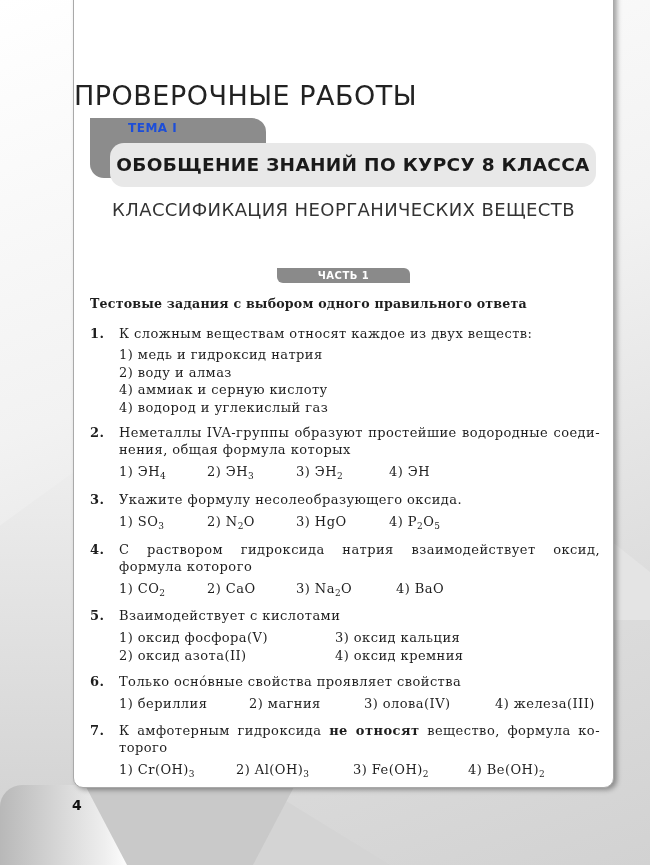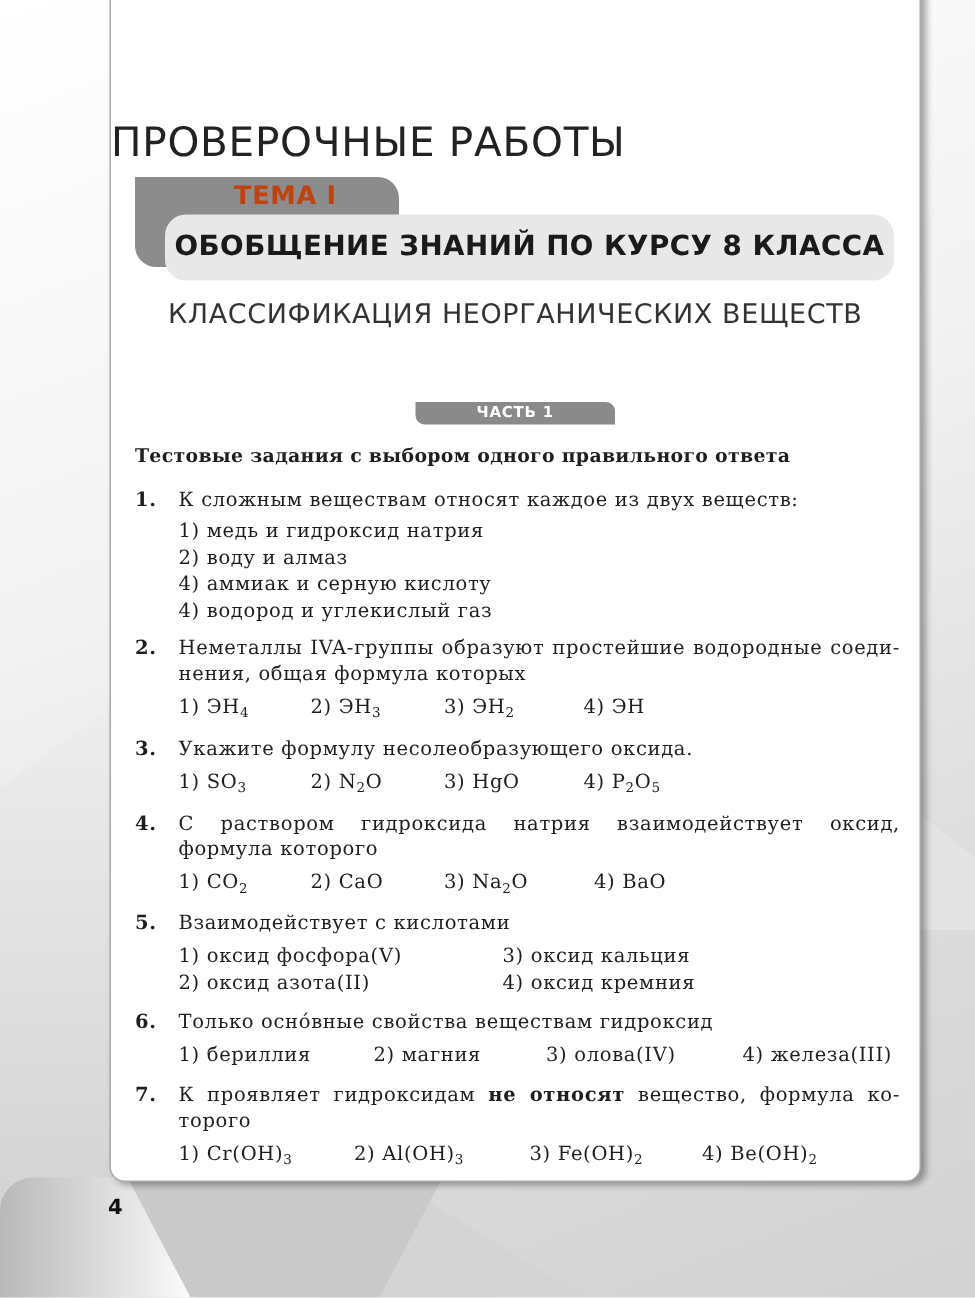--- a/index.html
+++ b/index.html
@@ -39,22 +39,22 @@
       position: absolute; left: 0; width: 100%; top: 79px; 
       font-family: "DejaVu Sans", sans-serif; font-size: 27px; letter-spacing: 0.5px;
       color: #222; font-weight: normal;
     }
     .theme-tab {
       position: absolute; left: 16px; top: 117px; width: 176px; height: 60px;
       background: #8c8c8c; border-radius: 0 14px 0 14px;
     }
     .theme-tab-label {
       position: absolute; left: 54px; top: 121px;
-      font-family: "DejaVu Sans", sans-serif; font-weight: bold; font-size: 17px;
-      color: #c2410c; letter-spacing: 0.5px; margin-left: 28px;
+      font-family: "DejaVu Sans", sans-serif; font-weight: bold; font-size: 12px;
+      color: #1d4ed8; letter-spacing: 0.5px;
     }
     .topic-bar {
       position: absolute; left: 36px; top: 142px; width: 486px; height: 44px;
       background: #e8e8e8; border-radius: 14px 14px 14px 14px;
     }
     .topic-title {
       position: absolute; left: 36px; width: 486px; top: 153px; text-align: center;
       font-family: "DejaVu Sans", sans-serif; font-weight: bold; font-size: 18.5px;
       color: #1a1a1a; letter-spacing: 0.3px;
     }
@@ -171,33 +171,33 @@
     <div class="opts-2col" style="margin-top:5px">
       <span class="opt" style="left:0;top:0">1) оксид фосфора(V)</span>
       <span class="opt" style="left:0;top:17.5px">2) оксид азота(II)</span>
       <span class="opt" style="left:216px;top:0">3) оксид кальция</span>
       <span class="opt" style="left:216px;top:17.5px">4) оксид кремния</span>
     </div>
   </div>
 
   <div class="q" style="top:682px">
     <span class="q-num">6.</span>
-    <div class="q-text">Только оснóвные свойства веществам гидроксид</div>
+    <div class="q-text">Только оснóвные свойства проявляет свойства</div>
     <div class="opts-row" style="margin-top:5px">
       <span class="opt" style="left:0">1) бериллия</span>
       <span class="opt" style="left:130px">2) магния</span>
       <span class="opt" style="left:245px">3) олова(IV)</span>
       <span class="opt" style="left:376px">4) железа(III)</span>
     </div>
   </div>
 
   <div class="q" style="top:731px">
     <span class="q-num">7.</span>
     <div class="q-text" style="text-align-last:left">
-      <span>К проявляет гидроксидам </span><b class="em">не относят</b><span> вещество, формула ко-торого</span>
+      <span>К амфотерным гидроксида </span><b class="em">не относят</b><span> вещество, формула ко-торого</span>
     </div>
     <div class="opts-row" style="margin-top:5px">
       <span class="opt" style="left:0"><span>1)</span> <span>Cr(OH)</span><sub>3</sub></span>
       <span class="opt" style="left:117px"><span>2)</span> <span>Al(OH)</span><sub>3</sub></span>
       <span class="opt" style="left:234px"><span>3)</span> <span>Fe(OH)</span><sub>2</sub></span>
       <span class="opt" style="left:349px"><span>4)</span> <span>Be(OH)</span><sub>2</sub></span>
     </div>
   </div>
 </div>
 

